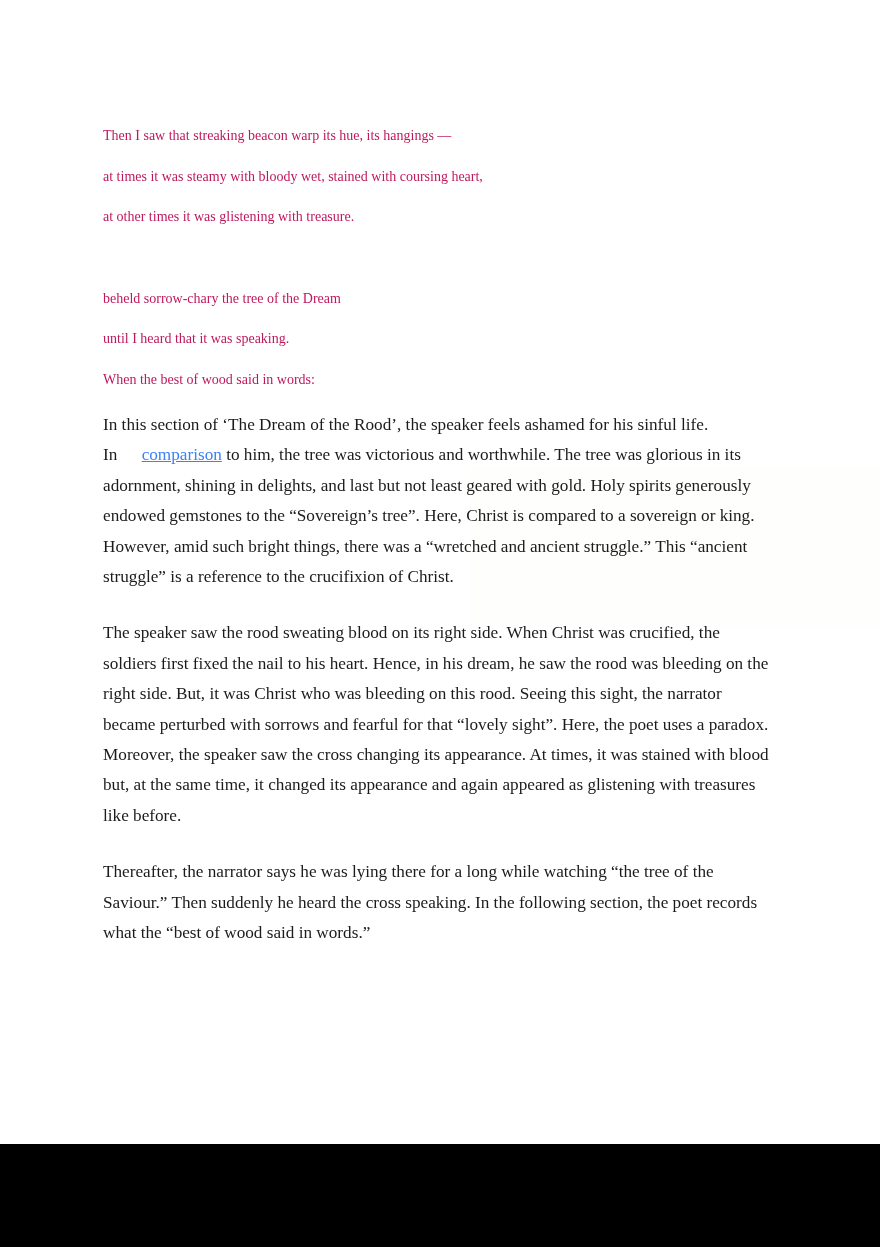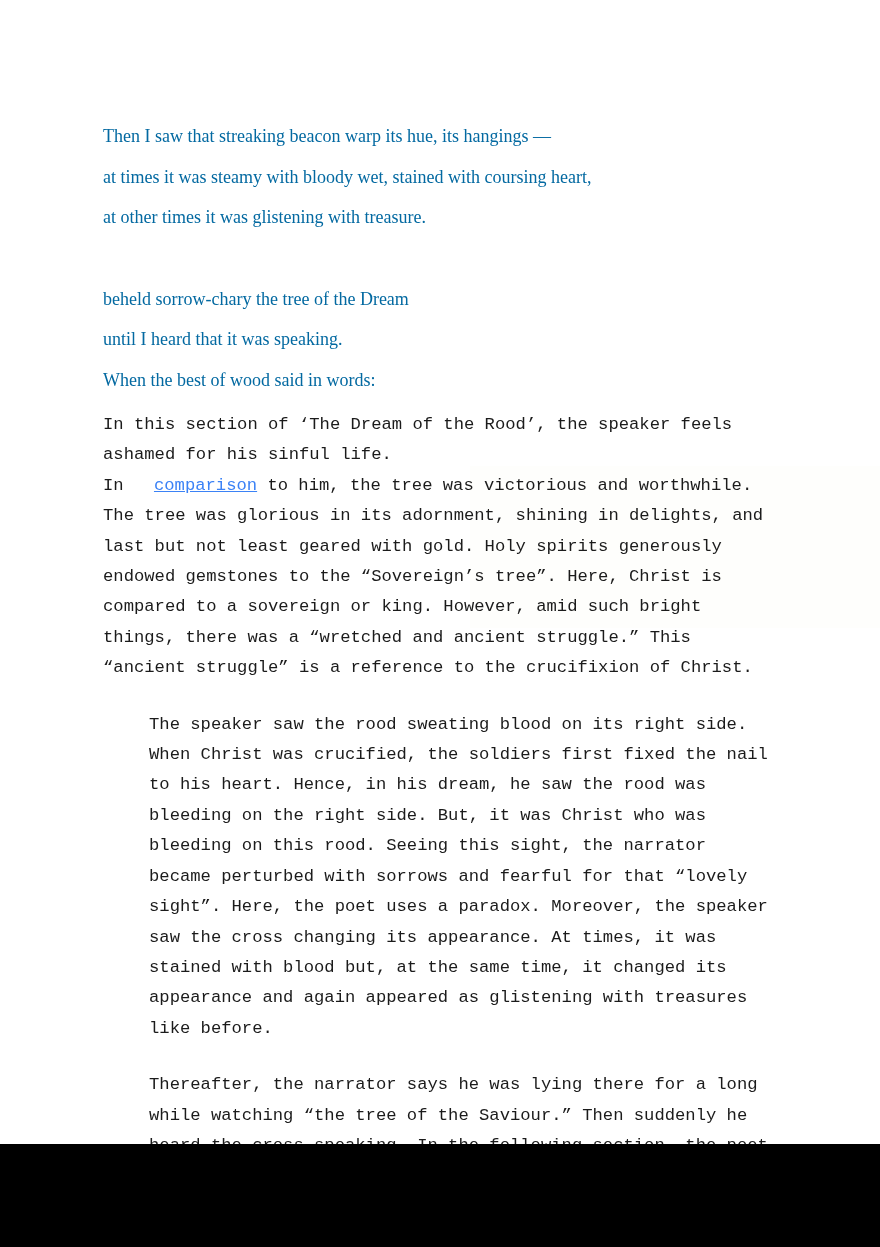--- a/index.html
+++ b/index.html
@@ -35,40 +35,38 @@
     left: 103px;
     top: 0;
     width: 672px;
   }
   
   .poem {
     margin: 0;
     padding: 0;
   }
   .poem-line {
-    font-size: 18px;
+    font-size: 14px;
     line-height: 40.5px;
-    color: #0369a1;
+    color: #be185d;
     white-space: pre-wrap;
   }
   .stanza-gap {
     height: 41px;
   }
   
   .prose {
     margin: 0;
     font-size: 17.2px;
     line-height: 30.4px;
     color: #1b1b1b;
     text-align: left;
-    font-family: Liberation Mono, monospace;
   }
   .prose + .prose {
     margin-top: 26px;
-    margin-left: 46px;
   }
   .prose .hardbreak {
     display: block;
   }
   a.inline-link {
     color: #3b82f6;
     text-decoration: underline;
     text-underline-offset: 1px;
     margin-left: 20px;
   }

